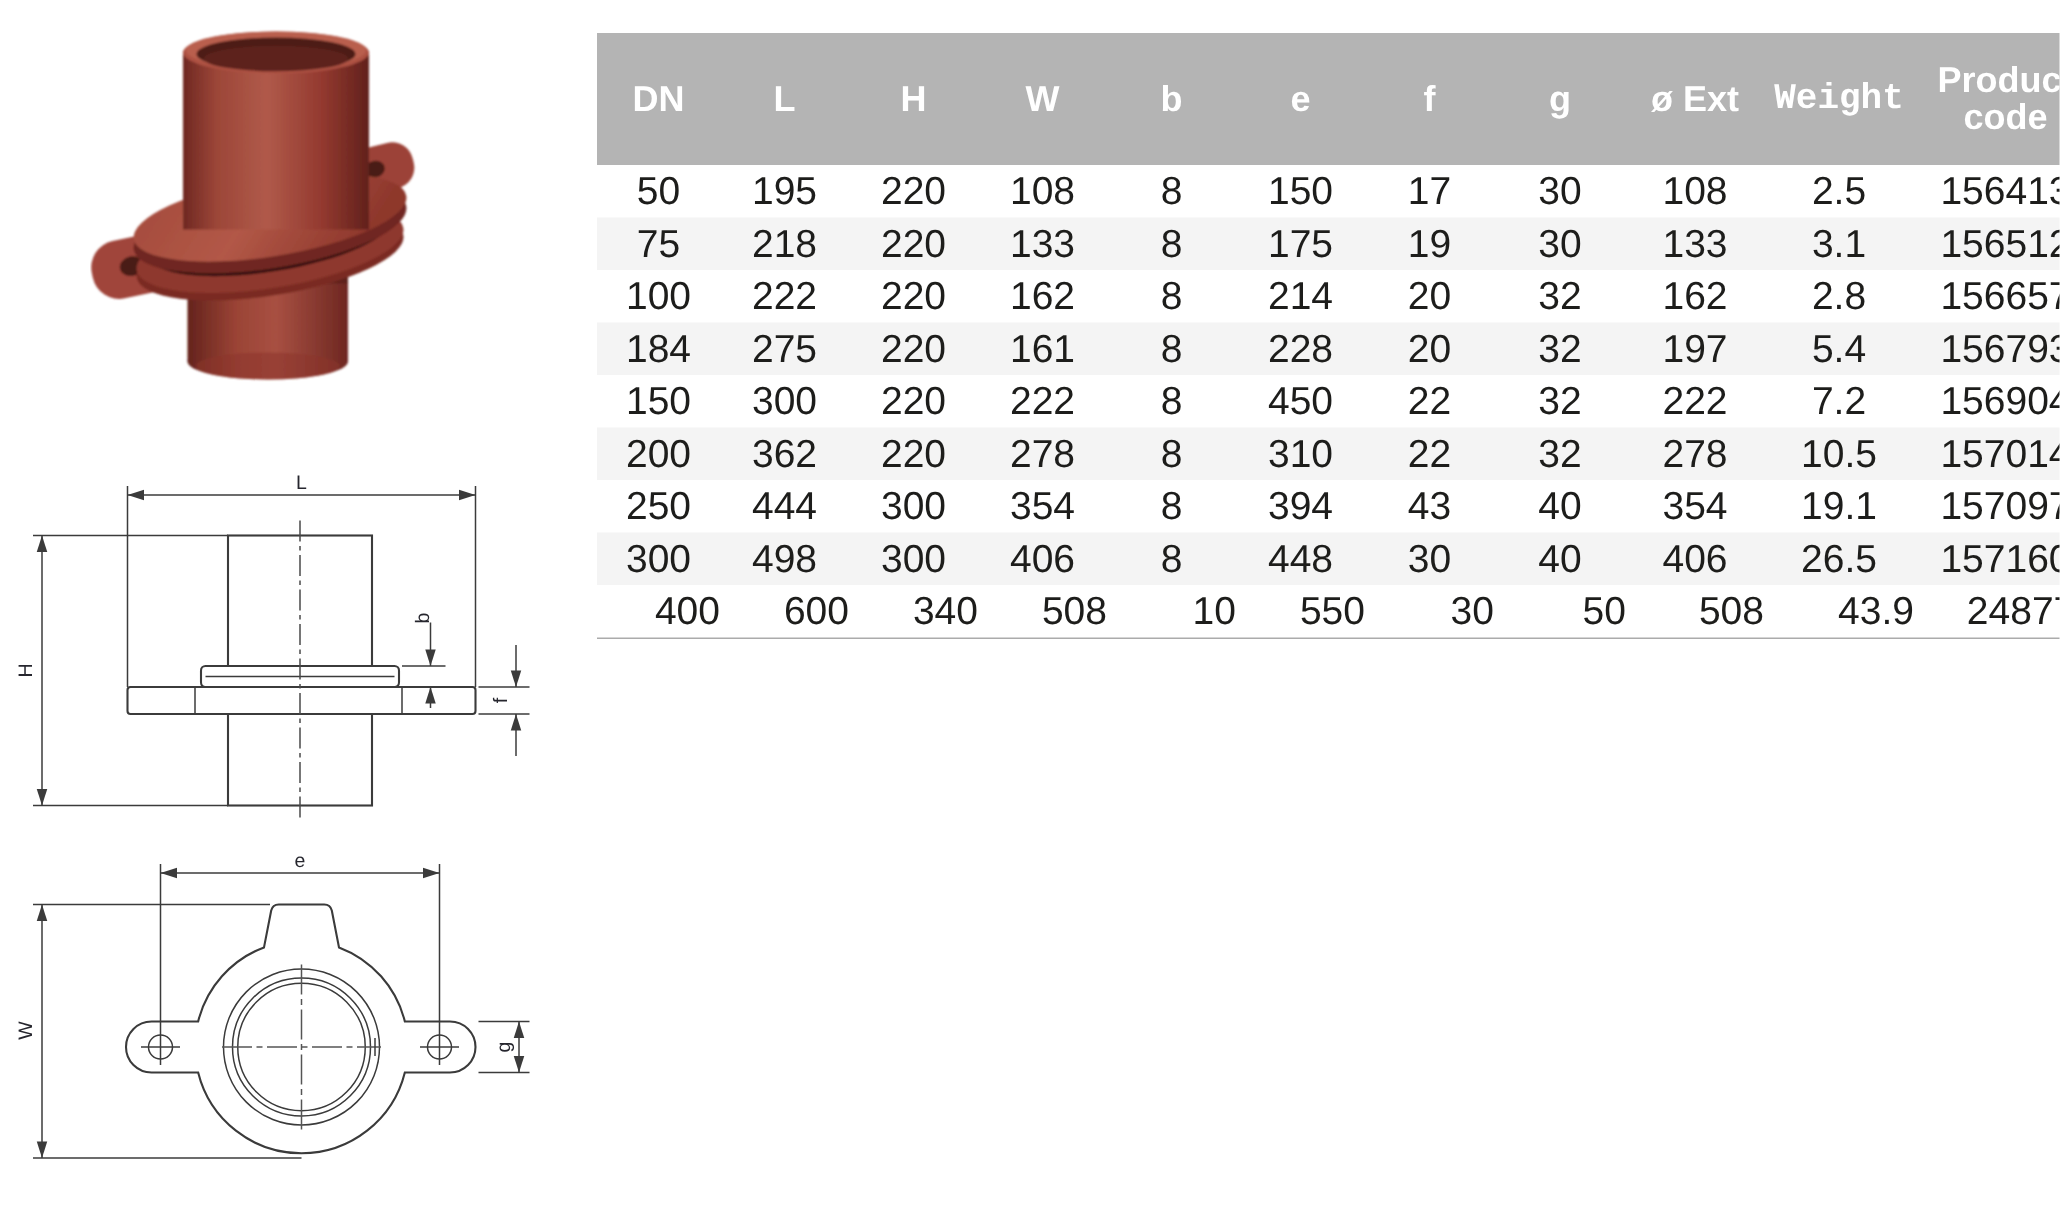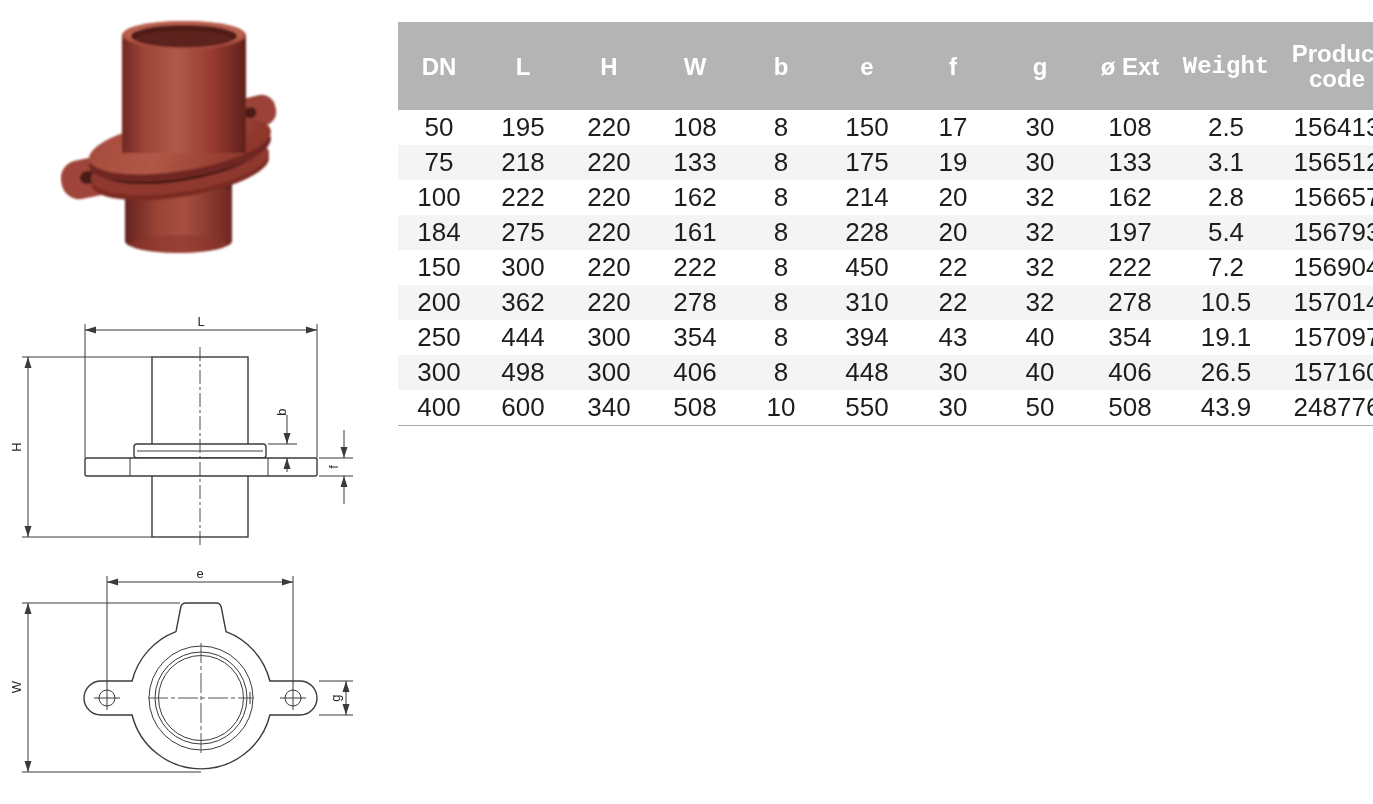--- a/index.html
+++ b/index.html
@@ -30,21 +30,21 @@
   thead th{
     background:var(--header-bg);color:var(--header-text);
     font-size:24px;font-weight:bold;line-height:25px;
     height:56px;vertical-align:middle;text-align:center;padding:16px 2px;
   }
   tbody td{
     font-size:26px;color:var(--cell-text);text-align:center;
     height:35px;line-height:35px;padding:0;white-space:nowrap;
   }
   tbody tr:nth-child(even){background:var(--row-alt);}
-  tbody tr:last-child td{border-bottom:1px solid #ababab;}
+  tbody tr:last-child td{border-bottom:1px solid #ababab;text-align:right;}
   th:nth-child(1){width:78px;}  th:nth-child(2){width:82px;}
   th:nth-child(3){width:82px;}  th:nth-child(4){width:82px;}
   th:nth-child(5){width:82px;}  th:nth-child(6){width:82px;}
   th:nth-child(7){width:82px;}  th:nth-child(8){width:84px;}
   th:nth-child(9){width:88px;}  th:nth-child(10){width:96px;font-family:Liberation Mono, monospace;}
   th:nth-child(11){width:118px;}
 </style>
 </head>
 <body>
 

